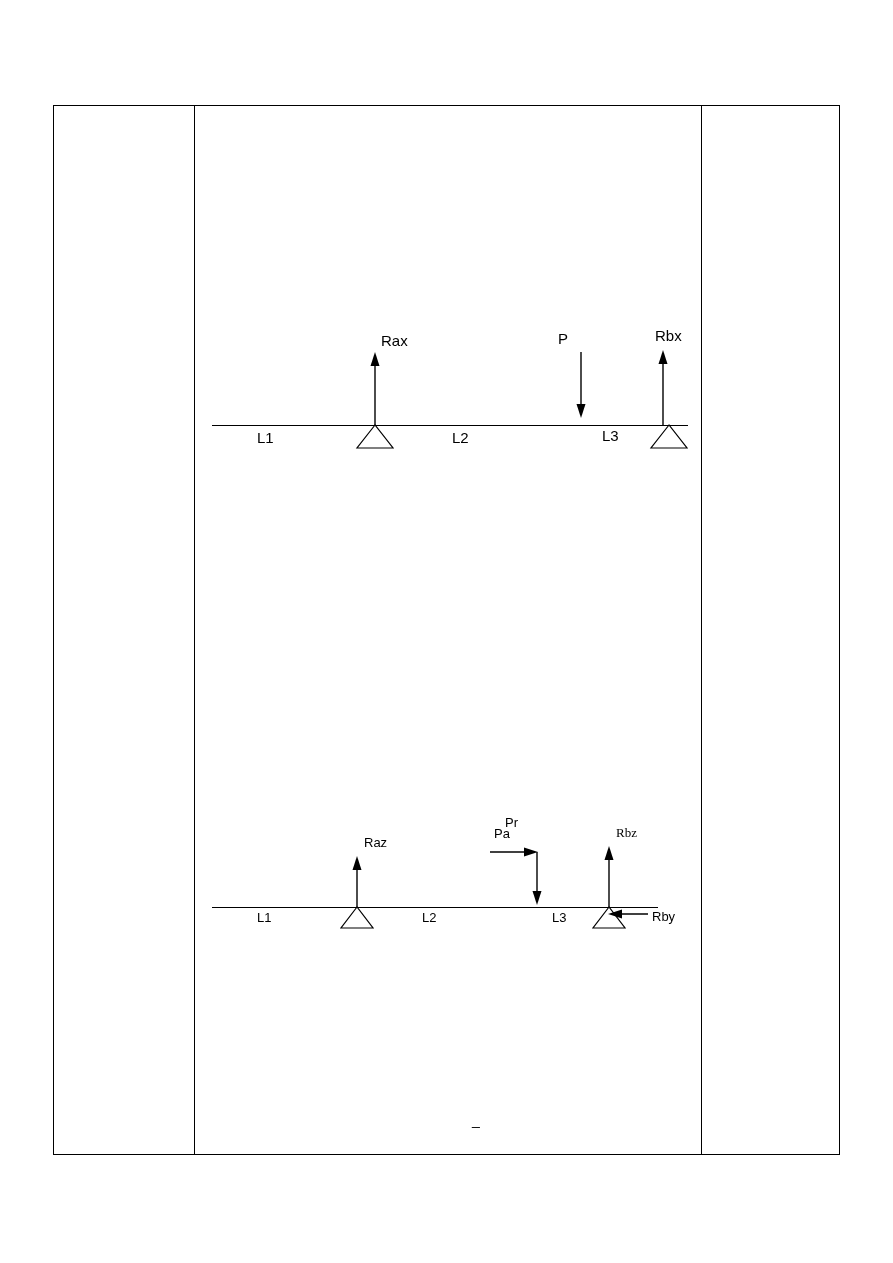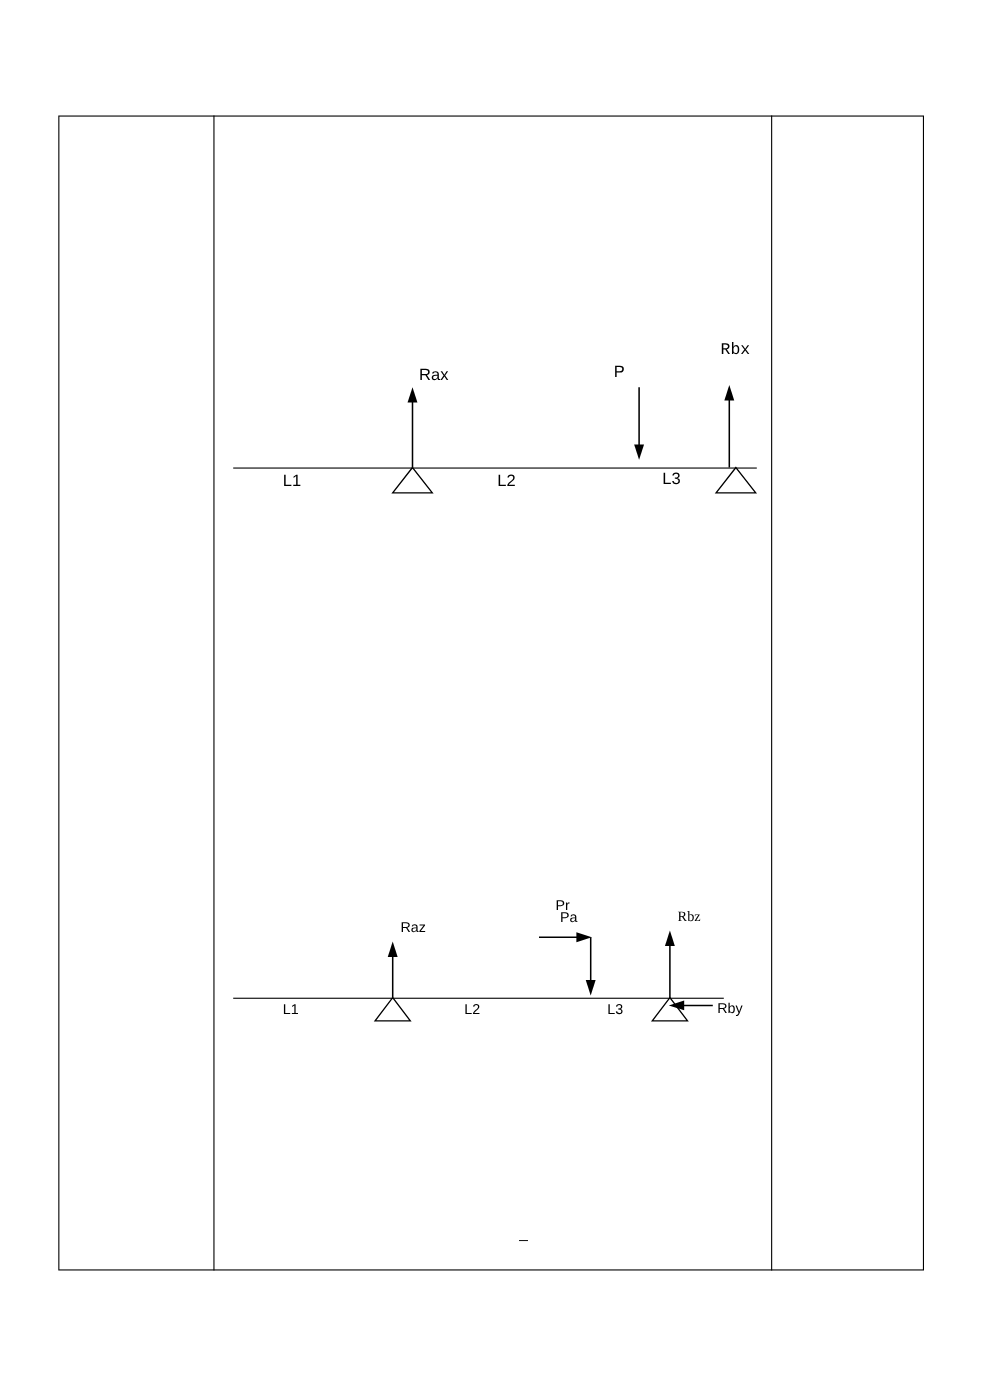--- a/index.html
+++ b/index.html
@@ -88,21 +88,21 @@
         <polygon points="375,425 357,448 393,448" fill="none" stroke="#000" stroke-width="1.2"></polygon>
       </g>
 
       <g>
         <polygon points="669,425 651,448 687,448" fill="none" stroke="#000" stroke-width="1.2"></polygon>
       </g>
     </svg>
 
     <div class="label" style="left:381px; top:333px;">Rax</div>
     <div class="label" style="left:558px; top:331px;">P</div>
-    <div class="label" style="left:655px; top:311px;font-family:Liberation Mono, monospace;">Rbx</div>
+    <div class="label" style="left:655px; top:328px;">Rbx</div>
 
     <div class="label" style="left:257px; top:430px;">L1</div>
     <div class="label" style="left:452px; top:430px;">L2</div>
     <div class="label" style="left:602px; top:428px;">L3</div>
   </div>
 
   <div>
 
     <div class="beam" style="left:212px; top:907px; width:446px;"></div>
 
@@ -136,21 +136,21 @@
       <g>
         <polygon points="357,907 341,928 373,928" fill="none" stroke="#000" stroke-width="1.2"></polygon>
       </g>
 
       <g>
         <polygon points="609,907 593,928 625,928" fill="none" stroke="#000" stroke-width="1.2"></polygon>
       </g>
     </svg>
 
     <div class="label small" style="left:364px; top:836px;">Raz</div>
-    <div class="label small" style="left:509px; top:827px;">Pa</div>
+    <div class="label small" style="left:494px; top:827px;">Pa</div>
     <div class="label small" style="left:505px; top:816px;">Pr</div>
     <div class="label small" style="left:616px; top:826px;font-family:Liberation Serif, serif;">Rbz</div>
     <div class="label small" style="left:652px; top:910px;">Rby</div>
 
     <div class="label small" style="left:257px; top:911px;">L1</div>
     <div class="label small" style="left:422px; top:911px;">L2</div>
     <div class="label small" style="left:552px; top:911px;">L3</div>
   </div>
 
   <div class="dash" style="left:472px; top:1112px;">_</div>

